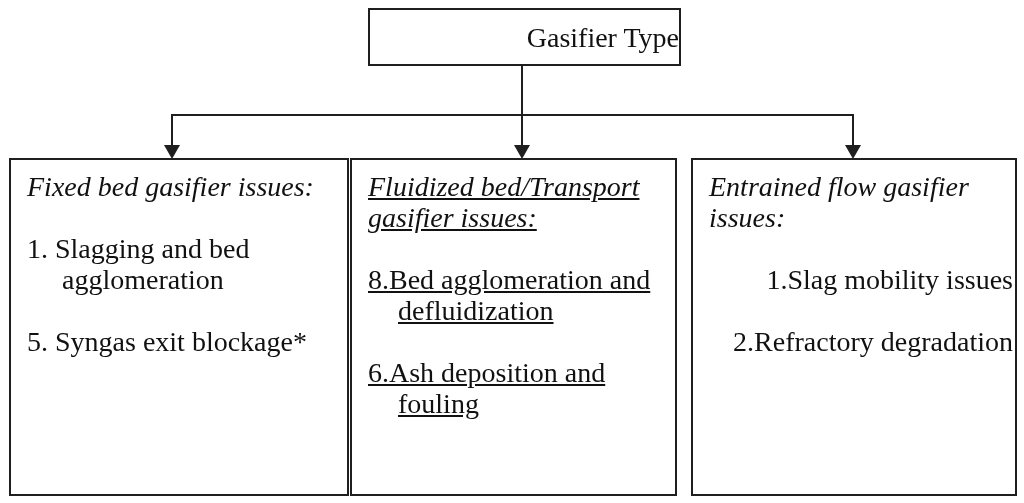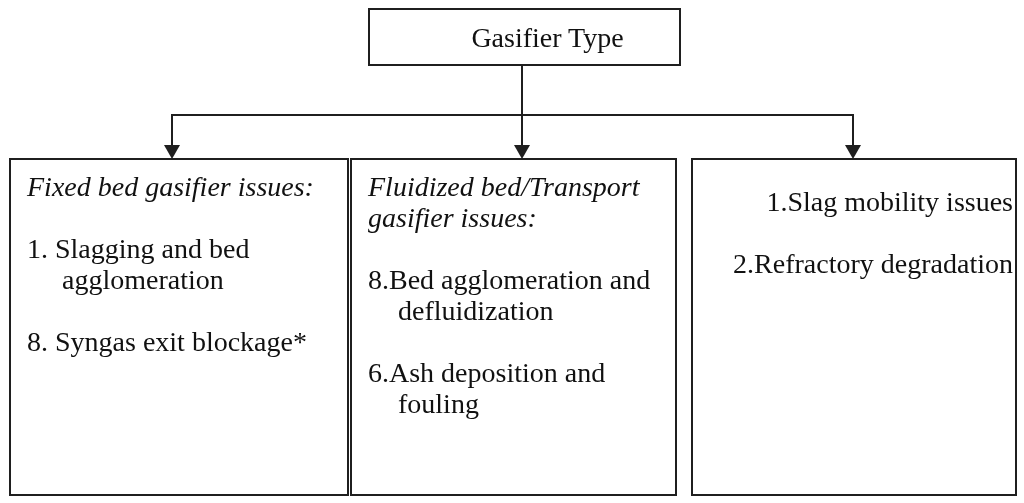--- a/index.html
+++ b/index.html
@@ -19,21 +19,21 @@
   .top-box {
     position: absolute;
     left: 368px;
     top: 8px;
     width: 313px;
     height: 58px;
     border: 2px solid var(--line, #1f1f1f);
     box-sizing: border-box;
     display: flex;
     align-items: center;
-    justify-content: center;
+    justify-content: flex-end;
     font-size: 28px;
     line-height: 31px;
     padding-left: 46px;
   }
   .connectors {
     position: absolute;
     left: 0;
     top: 0;
     width: 1024px;
     height: 503px;
@@ -49,21 +49,21 @@
     position: absolute;
     top: 158px;
     height: 338px;
     border: 2px solid var(--line, #1f1f1f);
     box-sizing: border-box;
     padding: 11px 2px 0 16px;
     font-size: 28px;
     line-height: 31px;
   }
   .box1 { left: 9px;   width: 340px; }
-  .box2 { left: 350px; width: 327px; }
+  .box2 { left: 350px; width: 327px; text-decoration: underline; }
   .box3 { left: 691px; width: 326px; }
   .branch-header {
     font-style: italic;
     white-space: pre-line;
     margin: 0 0 31px 0;
   }
   .branch-item {
     white-space: pre-line;
     margin: 15px 0 31px 0;
   }
@@ -87,30 +87,32 @@
     <line x1="853" y1="114" x2="853" y2="148"></line>
     <polygon points="164,145 180,145 172,159"></polygon>
     <polygon points="514,145 530,145 522,159"></polygon>
     <polygon points="845,145 861,145 853,159"></polygon>
   </svg>
 
   <div class="branch-box box1">
     <div class="branch-header">Fixed bed gasifier issues:</div>
     <div class="branch-item">1. Slagging and bed
 agglomeration</div>
-    <div class="branch-item">8. Syngas exit blockage*</div>
+    <div class="branch-item">5. Syngas exit blockage*</div>
   </div>
 
   <div class="branch-box box2">
     <div class="branch-header">Fluidized bed/Transport
 gasifier issues:</div>
     <div class="branch-item">8.Bed agglomeration and
 defluidization</div>
     <div class="branch-item">6.Ash deposition and
 fouling</div>
   </div>
 
   <div class="branch-box box3">
+    <div class="branch-header">Entrained flow gasifier
+issues:</div>
     <div class="branch-item">1.Slag mobility issues</div>
     <div class="branch-item">2.Refractory degradation</div>
   </div>
 
 </div>
 
 </body></html>

